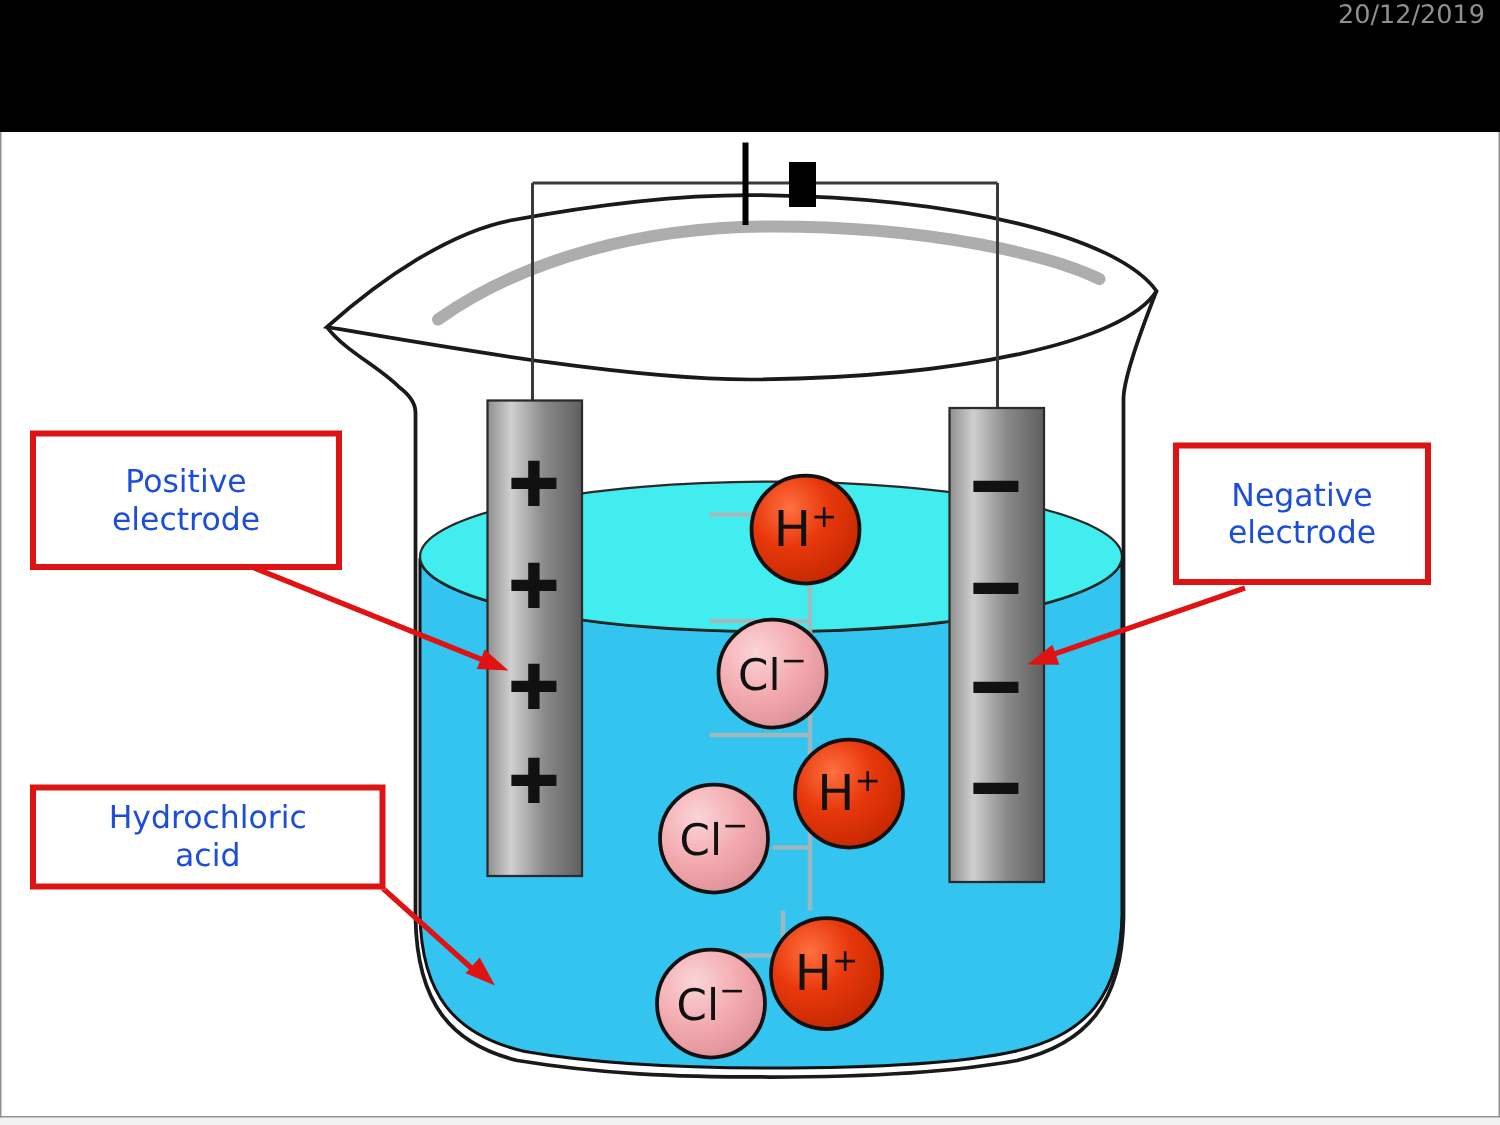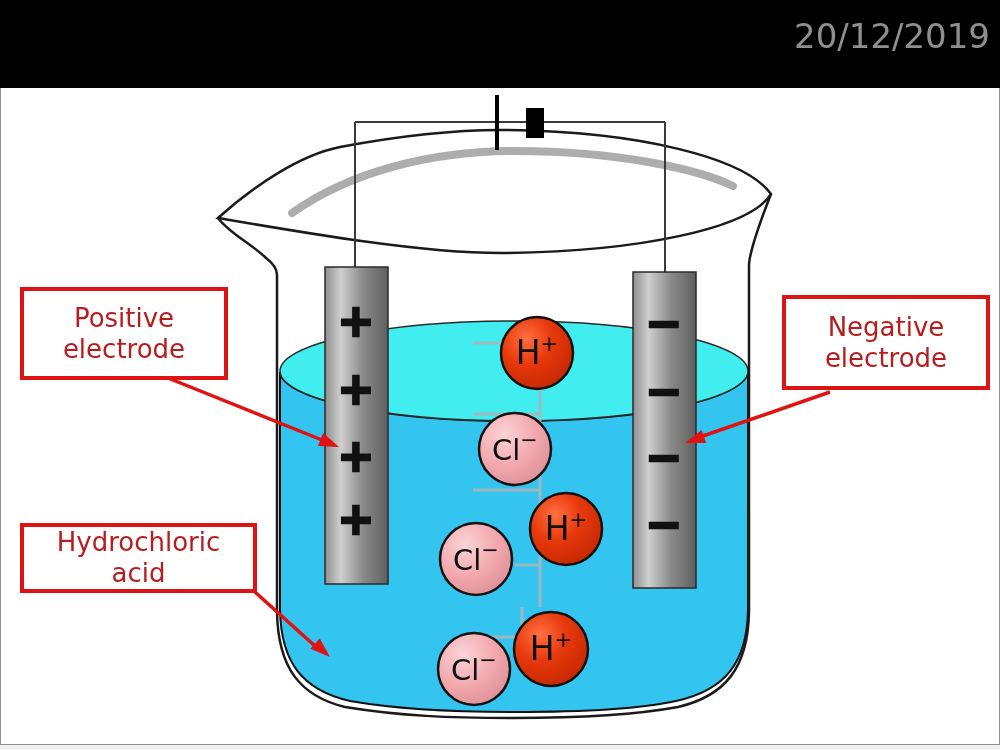--- a/index.html
+++ b/index.html
@@ -21,38 +21,38 @@
   .title-bar{
     position:absolute;left:0;top:0;width:1000px;height:88px;
     background:var(--title-bg);z-index:3;
   }
   .slide-title{
     position:absolute;left:52px;top:6px;
     font-size:44px;font-weight:bold;color:var(--title-text);
     white-space:nowrap;letter-spacing:0px;
   }
   .slide-date{
-    position:absolute;right:10px;top:16px;
-    font-size:34px;color:var(--date-text);z-index:6;
+    position:absolute;right:10px;top:0;
+    font-size:17px;color:var(--date-text);z-index:6;
     white-space:nowrap;
   }
   .content-area{
     position:absolute;left:0;top:88px;width:998px;height:656px;
     background:#ffffff;border:1px solid #919191;border-top:none;
     box-sizing:content-box;z-index:1;
   }
   svg.diagram{position:absolute;left:0;top:0;z-index:2;}
   .callout{
     position:absolute;z-index:4;box-sizing:border-box;
     background:#ffffff;border:4px solid var(--callout-border);
     display:flex;flex-direction:column;justify-content:center;align-items:center;
-    font-size:26px;line-height:1.18;color:#b91c1c;text-align:center;
+    font-size:21px;line-height:1.18;color:#1d4ed8;text-align:center;
   }
   .callout-positive{left:20px;top:287px;width:208px;height:93px;}
-  .callout-negative{left:782px;top:295px;width:208px;height:95px;}
+  .callout-negative{left:782px;top:295px;width:172px;height:95px;}
   .callout-acid{left:20px;top:523px;width:237px;height:70px;}
   .electrode-sym{
     font-size:44px;font-weight:bold;fill:#111;
     stroke:#111;stroke-width:2.5;
   }
   .ion-label{fill:#111;}
 </style>
 </head>
 <body>
 

